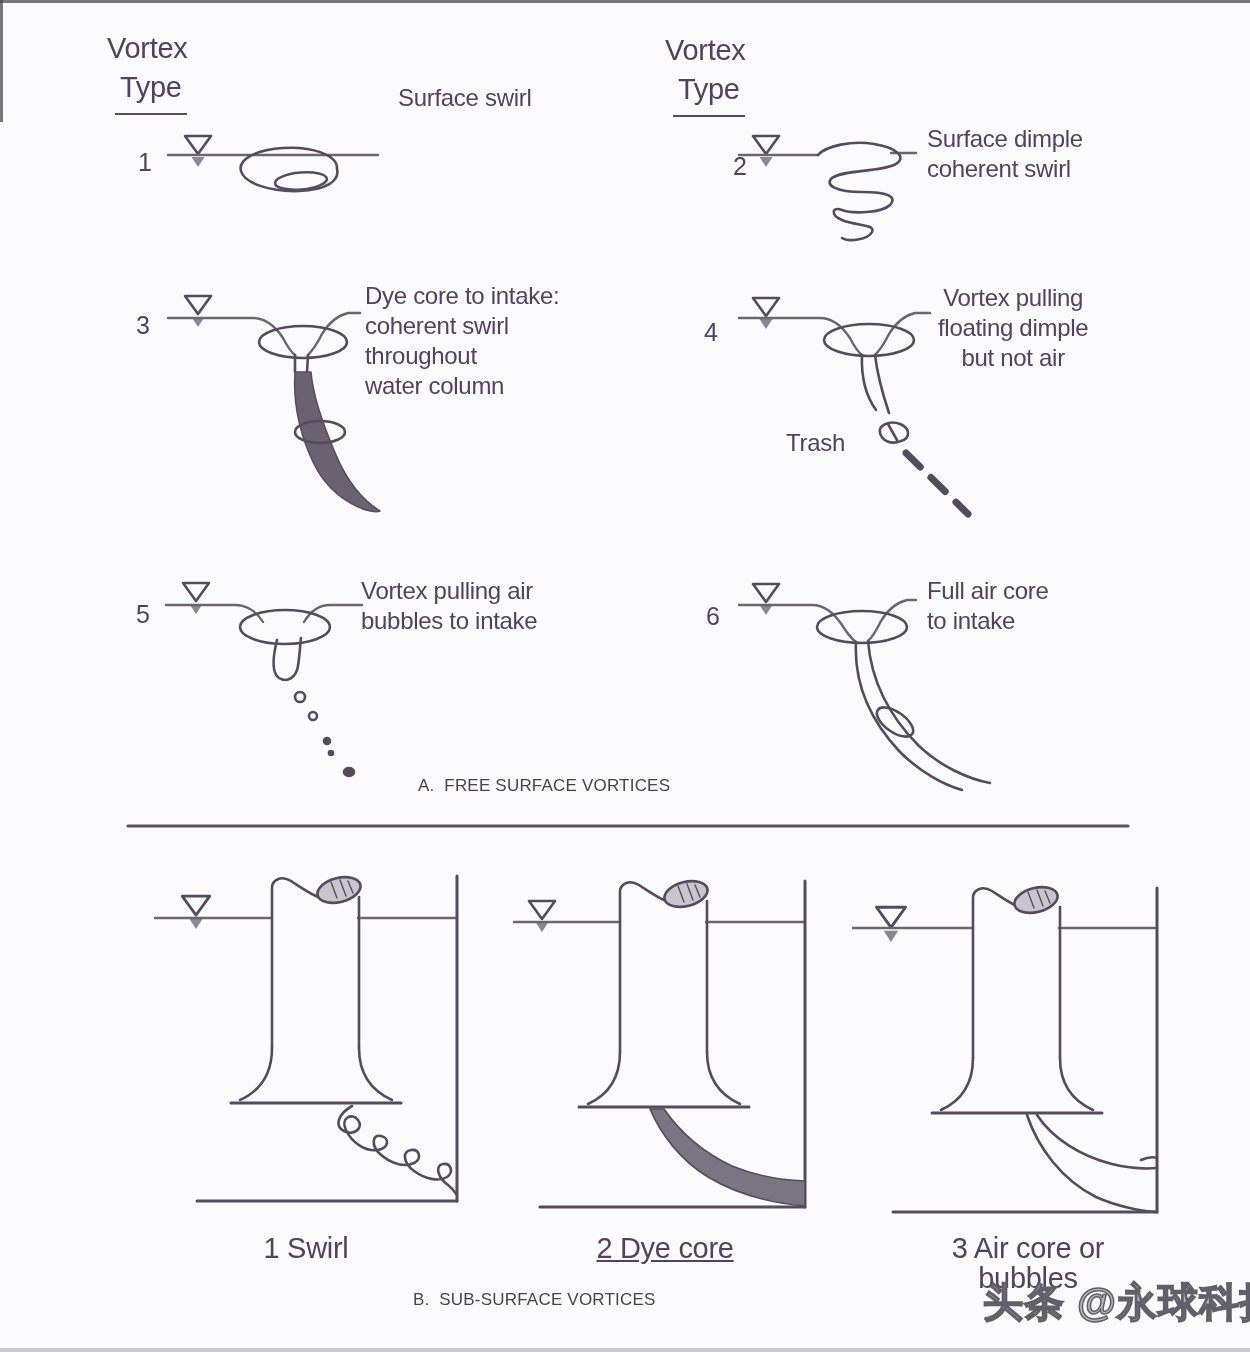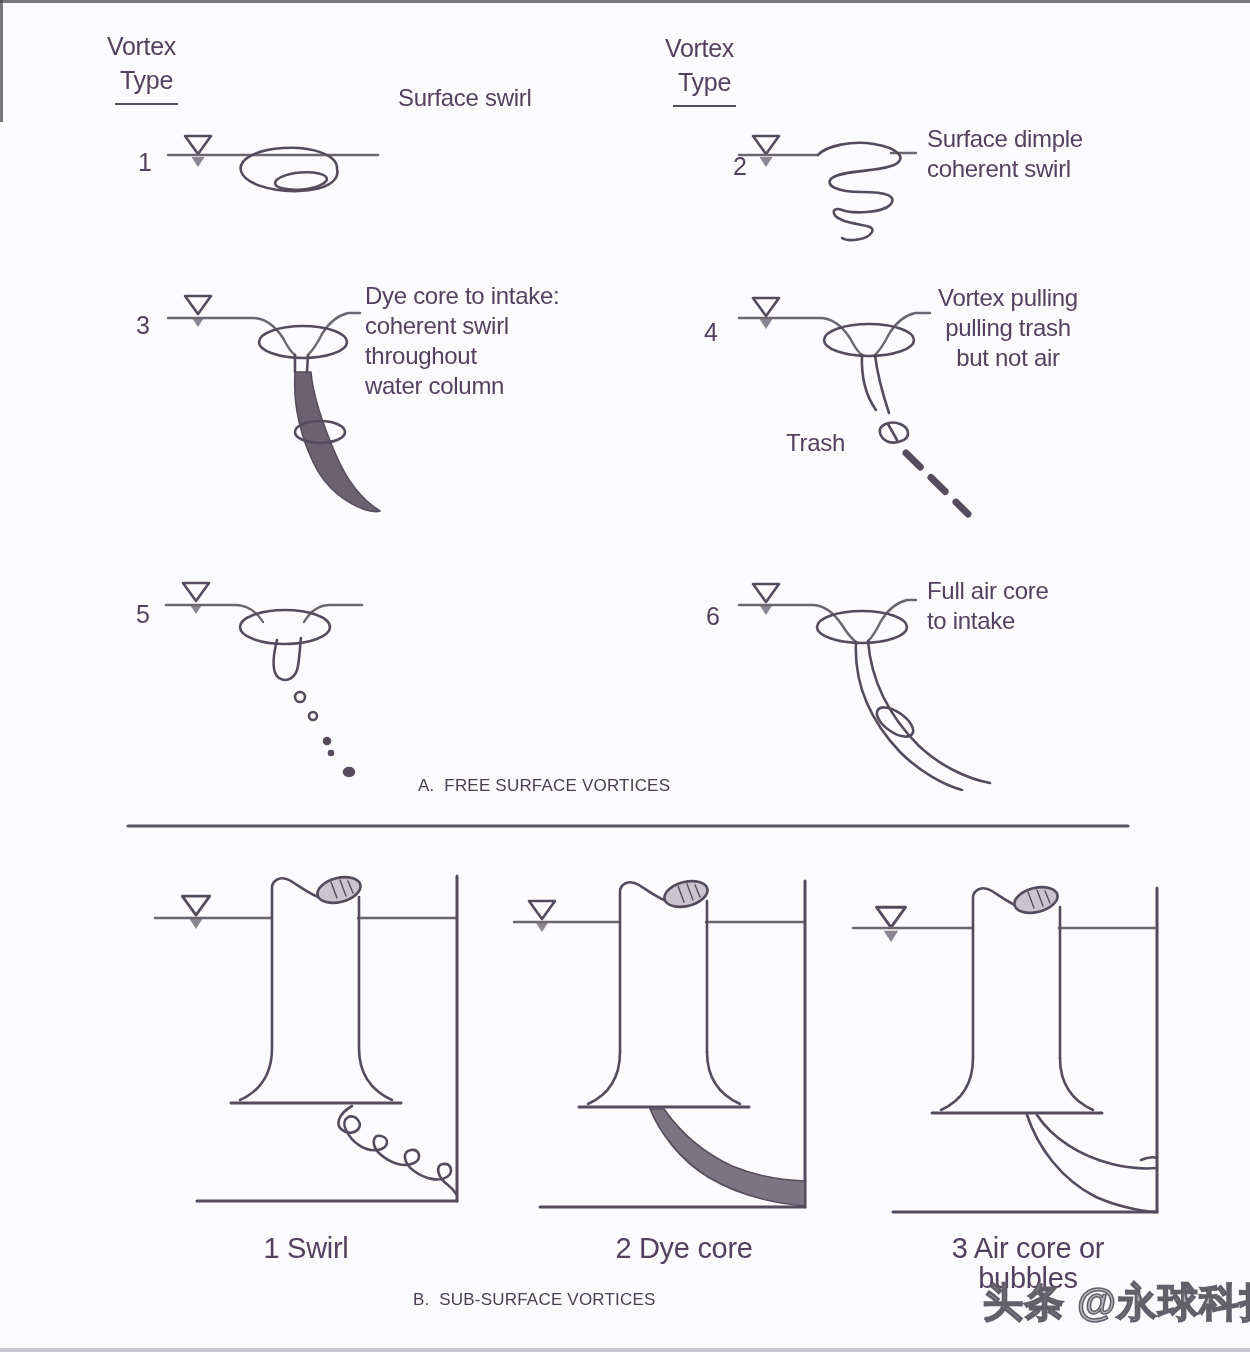--- a/index.html
+++ b/index.html
@@ -12,21 +12,21 @@
   html,body{margin:0;padding:0;}
   body{
     width:1250px;height:1352px;overflow:hidden;
     background:#fbfbfd;
     font-family:"Liberation Sans", sans-serif;
     color:var(--text);
   }
   #stage{position:relative;width:1250px;height:1352px;}
   svg.art{position:absolute;left:0;top:0;z-index:1;}
   .txt{position:absolute;z-index:2;line-height:1.2;letter-spacing:-0.3px;}
-  .hdr{font-size:25px;color:var(--text);}
+  .hdr{font-size:29px;color:var(--text);}
   .hdr-underline{border-bottom:2.5px solid var(--ink);padding:0 5px 8px 5px;display:inline-block;}
   .num{font-size:25px;color:var(--text);}
   .lbl{font-size:24px;color:var(--text);line-height:30px;}
   .caption{font-size:17px;color:var(--dark);white-space:pre;letter-spacing:0.2px;}
   .tank-label{font-size:29px;color:var(--text);text-align:center;line-height:30px;}
   .watermark{
     font-size:40px;font-weight:700;color:#b7b5bd;
     -webkit-text-stroke:1.5px #615f69;
     letter-spacing:1px;z-index:3;white-space:nowrap;
   }
@@ -187,36 +187,40 @@
     <div>coherent swirl</div>
   </div>
   <div class="txt lbl" style="left:357px;top:281px;margin-left:8px;">
     <div>Dye core to intake:</div>
     <div>coherent swirl</div>
     <div>throughout</div>
     <div>water column</div>
   </div>
   <div class="txt lbl" style="left:938px;top:283px;text-align:center;">
     <div>Vortex pulling</div>
-    <div>pulling trash</div>
+    <div>floating dimple</div>
     <div>but not air</div>
+  </div>
+  <div class="txt lbl" style="left:361px;top:576px;">
+    <div>Vortex pulling air</div>
+    <div>bubbles to intake</div>
   </div>
   <div class="txt lbl" style="left:927px;top:576px;">
     <div>Full air core</div>
     <div>to intake</div>
   </div>
 
   <div class="txt lbl" style="left:786px;top:428px;">Trash</div>
 
   <div class="txt caption" style="left:418px;top:776px;">A.  FREE SURFACE VORTICES</div>
 
   <div class="txt tank-label" style="left:244px;top:1233px;width:124px;">
     <div>1 Swirl</div>
   </div>
-  <div class="txt tank-label" style="left:601px;top:1233px;width:166px;">
+  <div class="txt tank-label" style="left:582px;top:1233px;width:166px;text-decoration:underline;">
     <div>2 Dye core</div>
   </div>
   <div class="txt tank-label" style="left:940px;top:1233px;width:176px;">
     <div>3 Air core or</div>
     <div>bubbles</div>
   </div>
 
   <div class="txt caption" style="left:413px;top:1290px;">B.  SUB-SURFACE VORTICES</div>
 
   <div class="txt watermark" style="left:983px;top:1278px;">头条 @永球科技</div>

